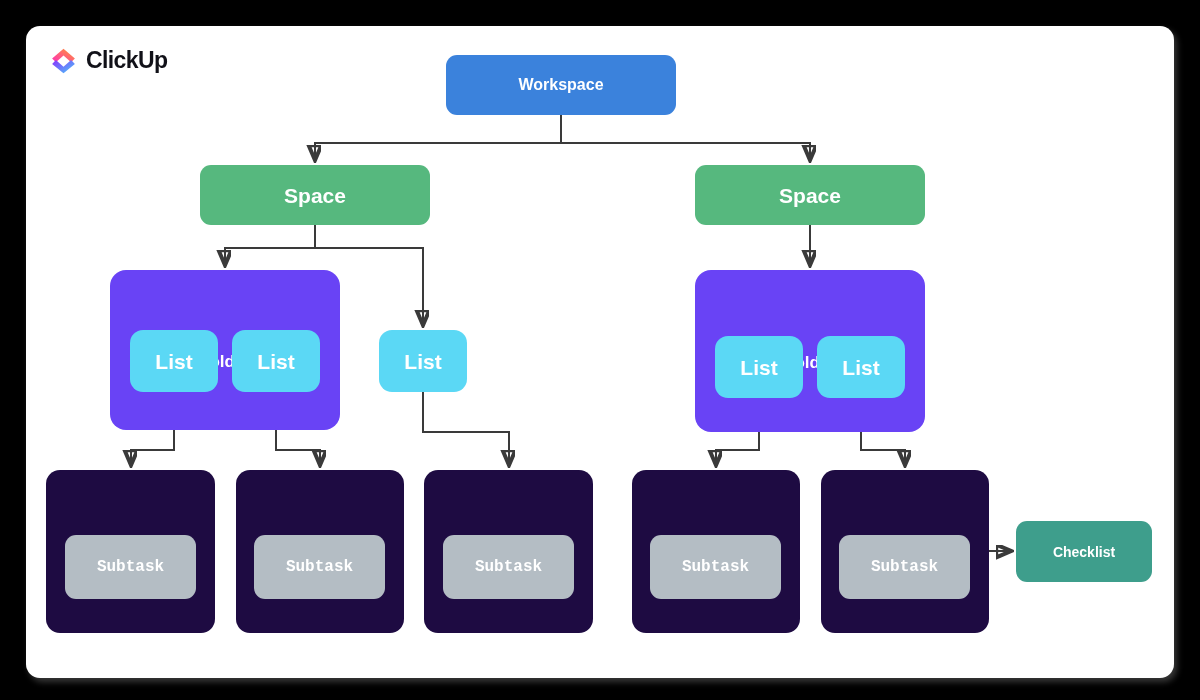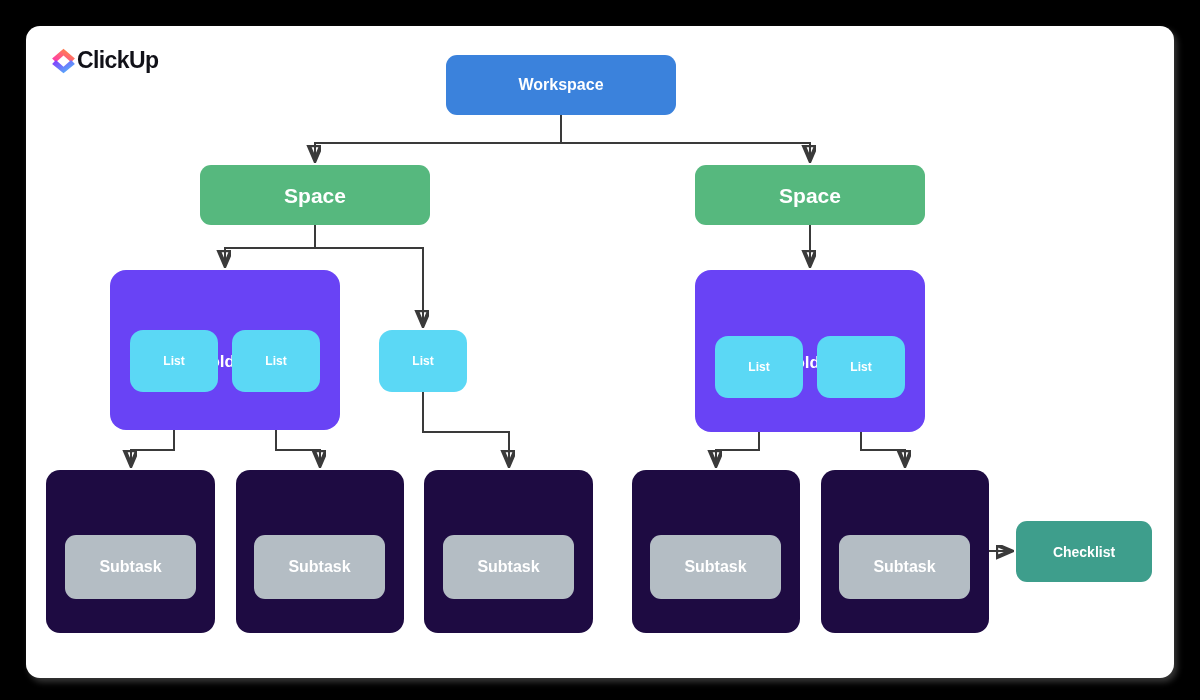--- a/index.html
+++ b/index.html
@@ -33,20 +33,21 @@
     box-shadow: 3px 4px 6px rgba(255,255,255,0.22);
   }
 
   
   #brand {
     position: absolute;
     left: 50px;
     top: 44px;
     display: flex;
     align-items: center;
+    gap: 9px;
     height: 32px;
   }
   #brand .logo-mark {
     width: 27px;
     height: 27px;
     display: block;
   }
   #brand .logo-word {
     font-size: 23px;
     font-weight: bold;
@@ -106,26 +107,26 @@
   
   .node.workspace { border-radius: 11px; }
   .node.workspace .node-label { font-size: 16px; }
 
   .node.space { border-radius: 11px; }
 
   .node.folder { border-radius: 16px; }
   .node.folder > .node-label { margin-top: 22px; }
 
   .node.list { border-radius: 13px; }
-  .node.list .node-label { font-size: 12px; }
+  .node.list .node-label { font-size: 21px; }
 
   .node.task { border-radius: 14px; }
   .node.task > .node-label { margin-top: 24px; font-size: 16px; }
 
-  .node.subtask { border-radius: 11px; }
+  .node.subtask { border-radius: 11px; font-family: Liberation Mono, monospace; }
   .node.subtask .node-label { font-size: 16px; }
 
   .node.checklist { border-radius: 11px; }
   .node.checklist .node-label { font-size: 14px; }
 </style>
 </head>
 <body>
 
 <div id="stage">
 

